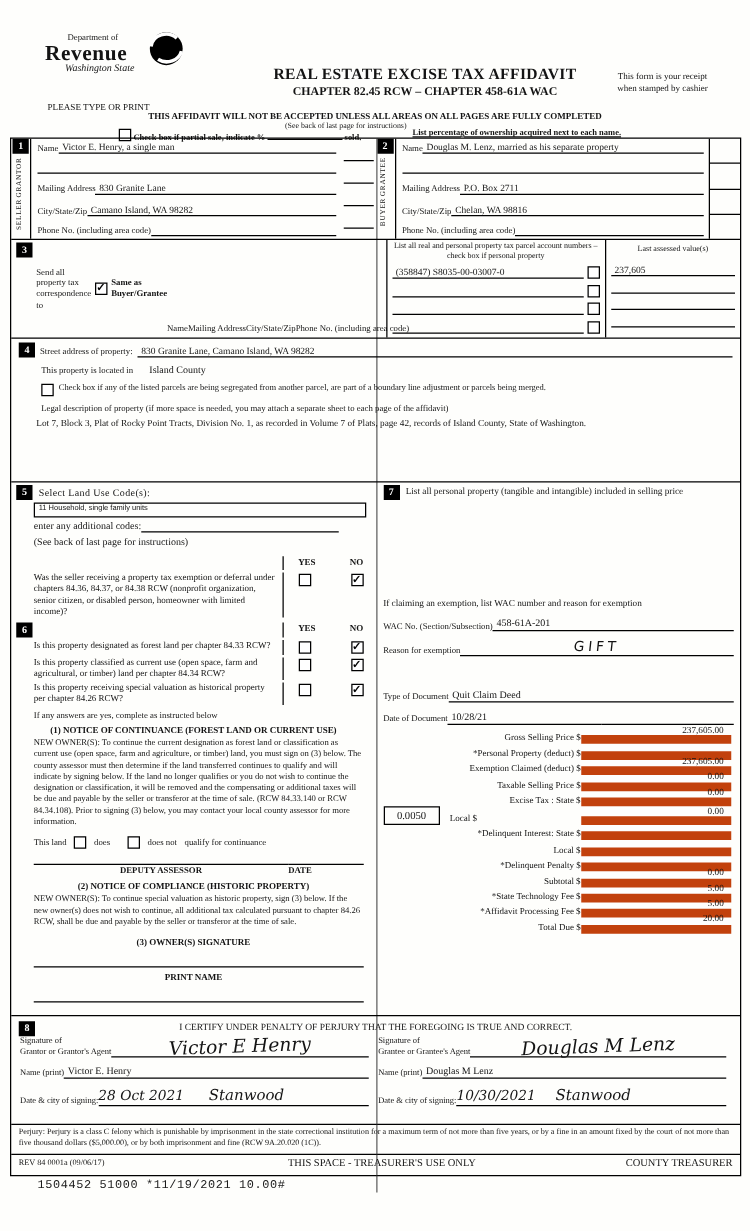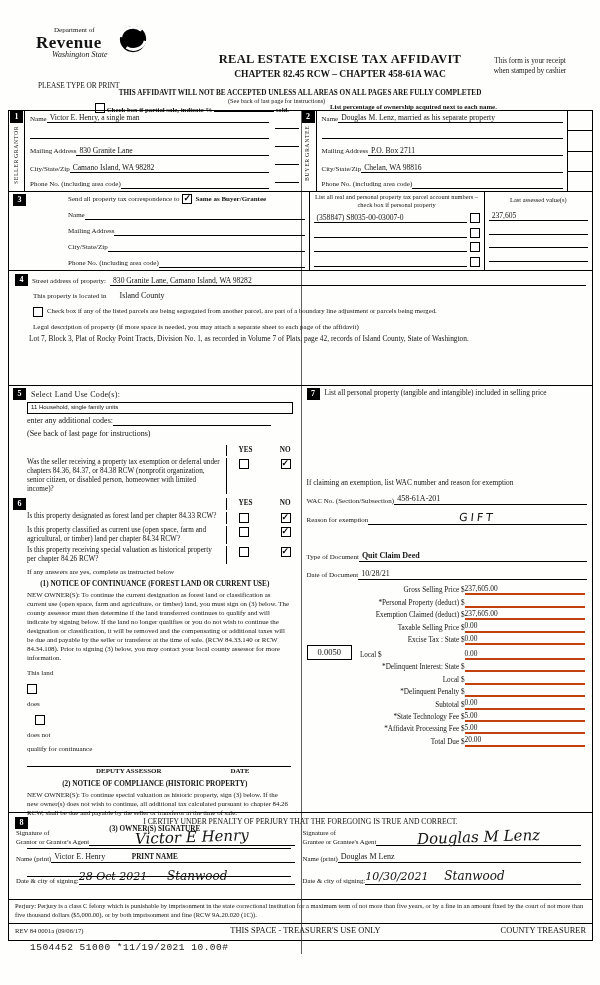--- a/index.html
+++ b/index.html
@@ -43,21 +43,21 @@
         display:flex;gap:1px;margin-top:3px;}
   .pfields{flex:1;padding:2px 4px 2px 5px;display:flex;flex-direction:column;justify-content:space-between;}
   .pct-lines{width:24px;display:flex;flex-direction:column;justify-content:space-around;padding:4px 2px;}
   .pct-lines .ul{width:100%;}
   .pct-cells{width:24px;border-left:1px solid #000;display:flex;flex-direction:column;}
   .pct-cells .cell{flex:1;border-bottom:1px solid #000;}
   .pct-cells .cell:last-child{border-bottom:0;}
   
   .rowB{display:flex;height:78px;border-bottom:1px solid #000;}
   .b-left{width:50%;padding:2px 4px;display:flex;gap:3px;}
-  .b-left .inner{flex:1;display:flex;flex-direction:column;justify-content:space-between;margin-left:39px;}
+  .b-left .inner{flex:1;display:flex;justify-content:space-between;}
   .b-mid{width:28.5%;border-left:1px solid #000;padding:1px 4px;display:flex;flex-direction:column;}
   .b-right{flex:1;border-left:1px solid #000;padding:1px 4px;display:flex;flex-direction:column;}
   .colhead{font-size:6.4px;text-align:center;line-height:1.2;}
   .b-mid .fl,.b-right .fl{margin-top:4.5px;gap:3px;}
   
   .rowC{height:108px;border-bottom:1px solid #000;padding:3px 6px;}
   .rowC .fl{margin-bottom:2px;}
   .legal-val{margin:2px 0 0 14px;width:88%;font-size:7.4px;line-height:1.35;}
   
   .rowD{display:flex;height:426px;border-bottom:1px solid #000;}
@@ -76,21 +76,21 @@
   .bold{font-weight:bold;}
   .sigline{border-top:1px solid #000;}
   .hand{font-family:"DejaVu Serif",serif;font-style:italic;}
   .script{font-family:"DejaVu Serif",serif;font-style:italic;font-size:15px;transform:rotate(-2deg);
           display:inline-block;line-height:.8;}
   .handcaps{font-family:"DejaVu Sans",sans-serif;font-size:11px;letter-spacing:3px;
             transform:skewX(-6deg);display:inline-block;line-height:.9;}
   
   .fee-row{display:flex;align-items:flex-end;margin:0 2px 0 0;height:12.4px;}
   .fee-label{width:158px;text-align:right;white-space:nowrap;font-size:7.2px;flex:0 0 auto;}
-  .fee-line{flex:1;border-bottom:2px solid #c2410c;text-align:left;padding-right:6px;font-size:7.4px;}
+  .fee-line{flex:1;border-bottom:7px solid #c2410c;text-align:right;padding-right:6px;font-size:7.4px;}
   .rate-box{border:1.2px solid #000;padding:1px 10px;font-size:8.5px;margin-right:6px;}
   .min-note{margin-top:9px;text-align:center;font-weight:bold;font-size:7.2px;line-height:1.4;}
   
   .rowE{height:82px;padding:2px 5px;position:relative;}
   .certify{text-align:center;font-weight:normal;font-size:7.6px;margin-top:2px;}
   .sigcols{display:flex;margin-top:3px;}
   .sigcol{width:50%;padding:0 6px 0 2px;}
   .sigrow{display:flex;align-items:flex-end;margin-top:6px;}
   .siglab{font-size:6.8px;line-height:1.2;white-space:nowrap;}
   .perjury{border-top:1.2px solid #000;border-bottom:1px solid #000;padding:2px 6px 3px;
@@ -345,21 +345,21 @@
         <div class="qrow">
           <div class="qtext">Is this property receiving special valuation as historical property per chapter 84.26 RCW?</div>
           <div class="ans">
             <span class="cb"></span>
             <span class="cb checked"></span>
           </div>
         </div>
         <div style="margin:4px 0 0 18px;">If any answers are yes, complete as instructed below</div>
         <div class="ntitle">(1) NOTICE OF CONTINUANCE (FOREST LAND OR CURRENT USE)</div>
         <div class="noticep">NEW OWNER(S): To continue the current designation as forest land or classification as current use (open space, farm and agriculture, or timber) land, you must sign on (3) below. The county assessor must then determine if the land transferred continues to qualify and will indicate by signing below. If the land no longer qualifies or you do not wish to continue the designation or classification, it will be removed and the compensating or additional taxes will be due and payable by the seller or transferor at the time of sale. (RCW 84.33.140 or RCW 84.34.108). Prior to signing (3) below, you may contact your local county assessor for more information.</div>
-        <div class="fl" style="margin:6px 0 0 18px;gap:6px;align-items:flex-start;flex-direction:column;">
+        <div class="fl" style="margin:6px 0 0 18px;gap:6px;align-items:flex-end;">
           <span>This land</span>
           <span class="cb"></span>
           <span>does</span>
           <span class="cb" style="margin-left:8px;"></span>
           <span>does not</span>
           <span>qualify for continuance</span>
         </div>
         <div style="display:flex;margin:12px 10px 0 18px;gap:0;">
           <div style="flex:1;">
             <div class="sigline"></div>
@@ -389,21 +389,21 @@
           <span class="lab">WAC No. (Section/Subsection)</span>
           <span class="ul grow v" style="font-size:8px;">458-61A-201</span>
         </div>
         <div class="fl" style="margin-top:8px;">
           <span class="lab">Reason for exemption</span>
           <span class="ul grow" style="text-align:center;"><span class="handcaps">GIFT</span></span>
         </div>
         <div style="height:26px;"></div>
         <div class="fl">
           <span class="lab">Type of Document</span>
-          <span class="ul grow v" style="font-size:8px;font-weight:bold;">Quit Claim Deed</span>
+          <span class="ul grow v" style="font-size:8px;">Quit Claim Deed</span>
         </div>
         <div class="fl" style="margin-top:7px;margin-bottom:3px;">
           <span class="lab">Date of Document</span>
           <span class="ul grow v" style="flex:0 0 120px;font-size:8px;">10/28/21</span>
           <span class="ul grow"></span>
         </div>
         <div class="fee-row">
           <span class="fee-label">Gross Selling Price $</span>
           <span class="fee-line">237,605.00</span>
           </div>

